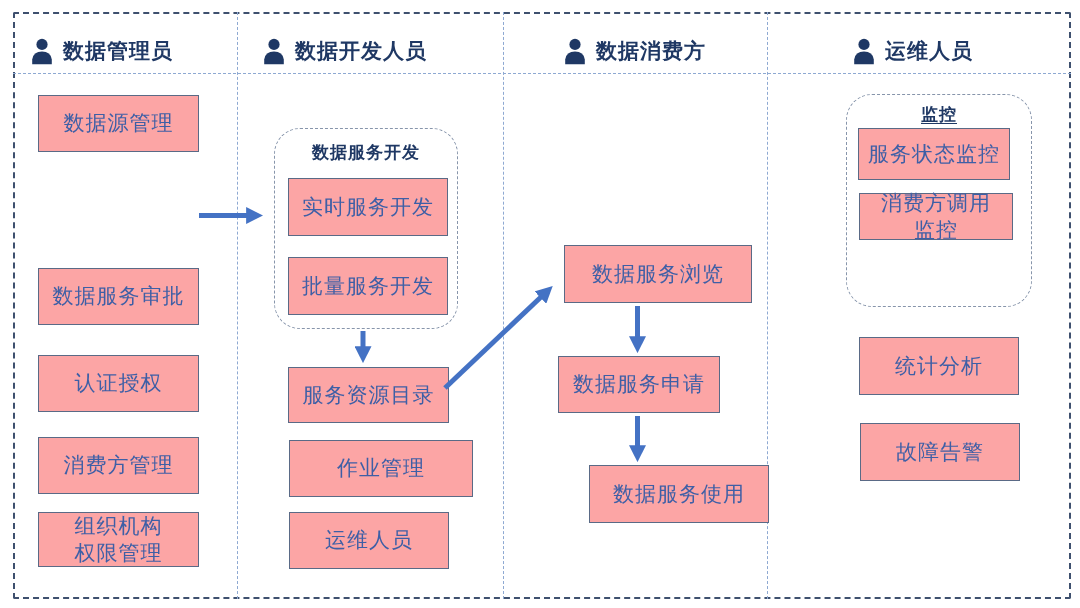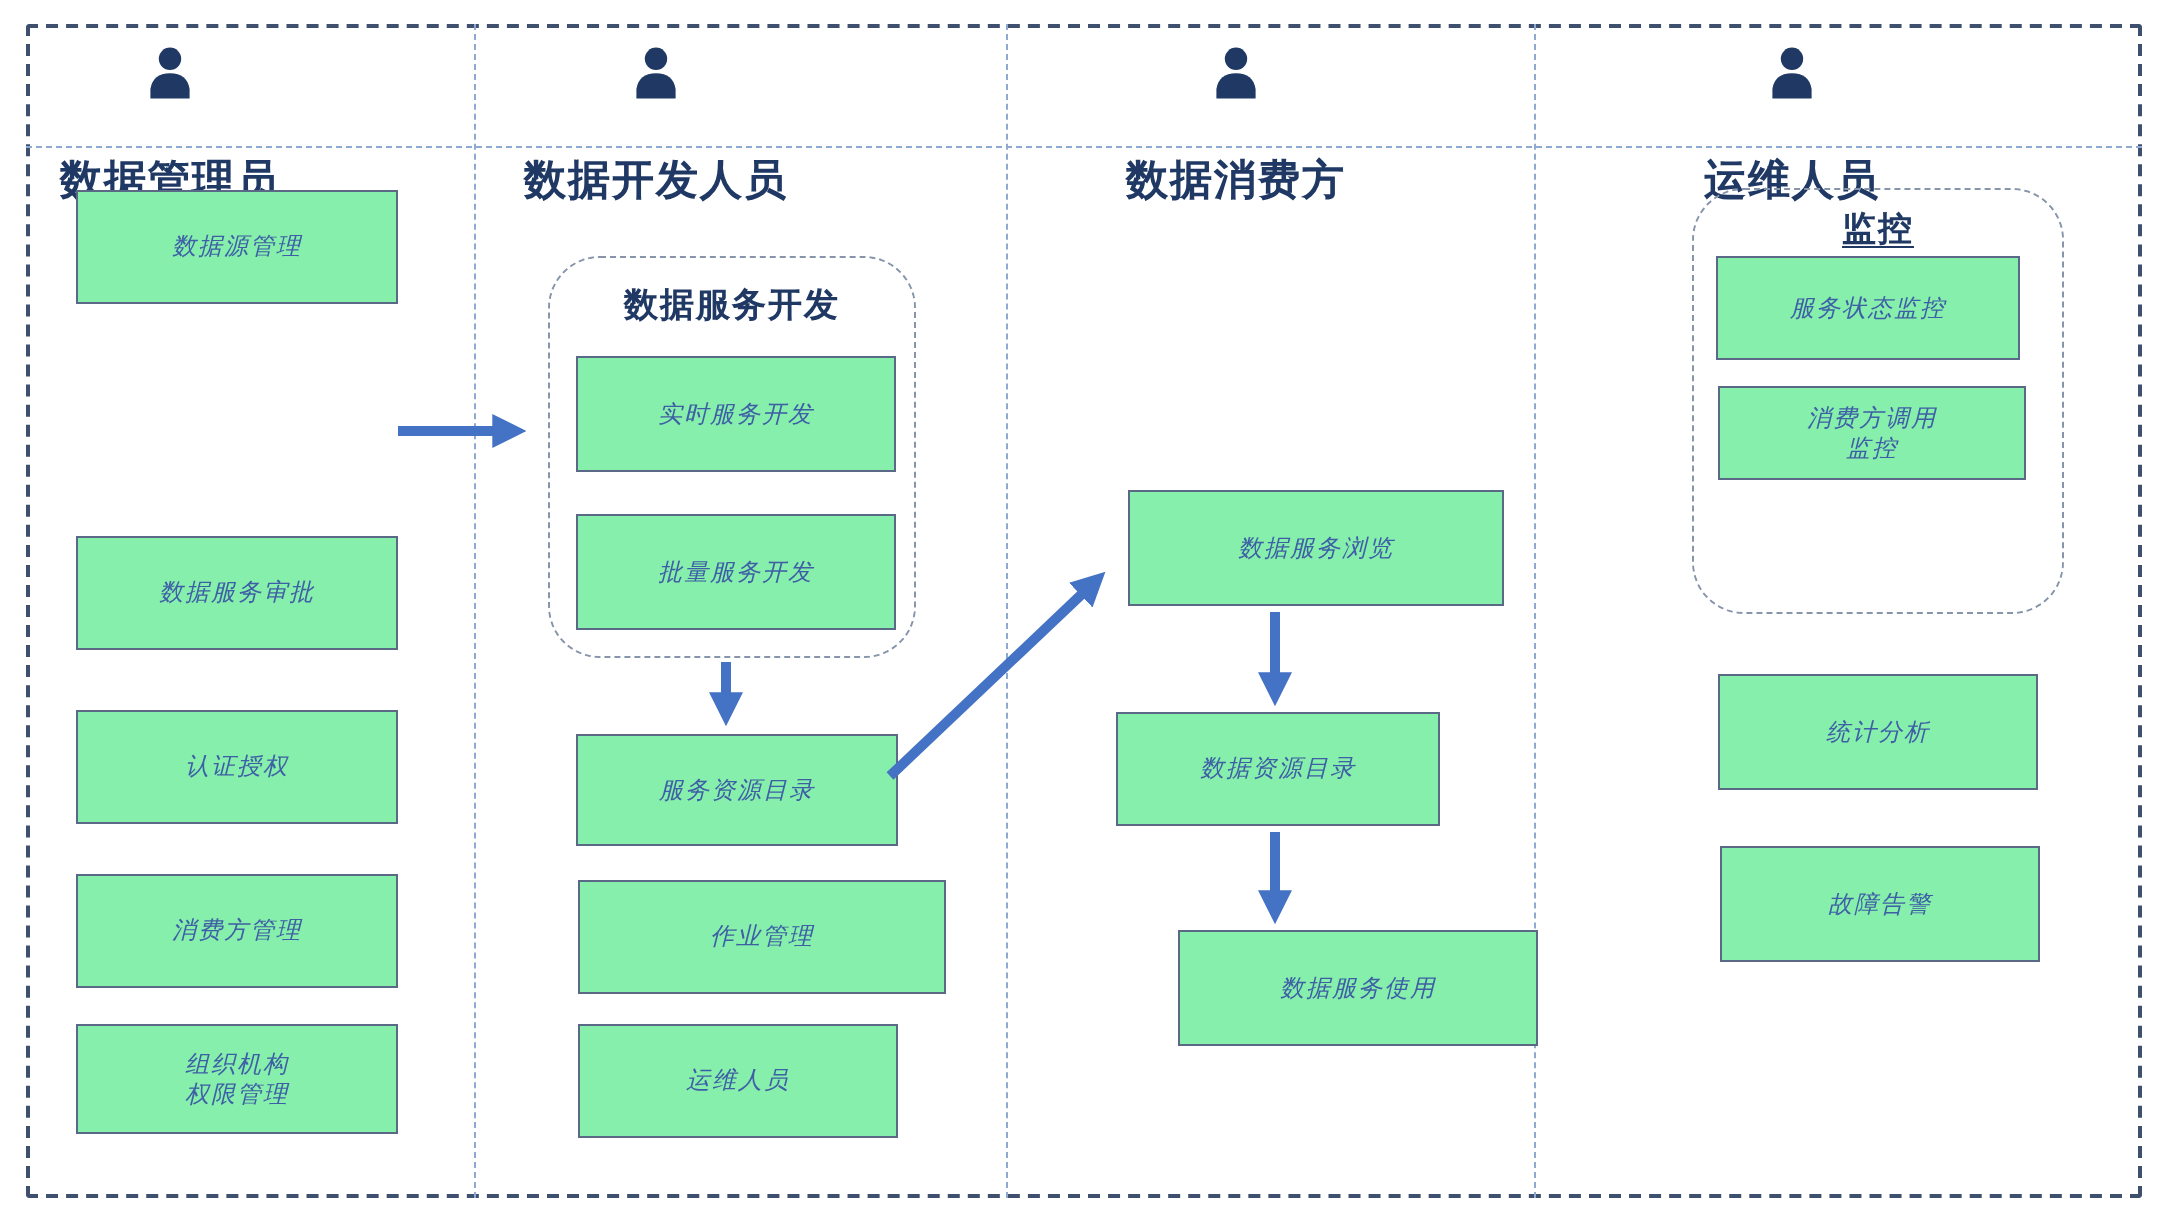--- a/index.html
+++ b/index.html
@@ -13,31 +13,31 @@
   }
   .vdiv{
     position:absolute;top:12px;height:587px;width:0;
     border-left:1.5px dashed #8ea9d2;
   }
   .hdiv{
     position:absolute;left:13px;top:73px;width:1058px;height:0;
     border-top:1.5px dashed #8ea9d2;
   }
   .header{
-    position:absolute;top:23px;height:42px;display:flex;align-items:center;gap:26px;flex-direction:column;
+    position:absolute;top:23px;height:42px;display:flex;align-items:flex-end;gap:9px;
   }
   .htext{
     font-size:21px;font-weight:bold;color:#1f3864;letter-spacing:1px;white-space:nowrap;
   }
   .picon{display:flex;align-items:flex-end;}
   .box{
-    position:absolute;box-sizing:border-box;background:#86efac;
-    border:1.6px solid #5a6a86;color:#3e5fa6;font-size:12px;
+    position:absolute;box-sizing:border-box;background:#fca5a5;
+    border:1.6px solid #5a6a86;color:#3e5fa6;font-size:21px;
     display:flex;align-items:center;justify-content:center;text-align:center;
-    white-space:pre-line;line-height:1.25;letter-spacing:1px;font-style:italic;
+    white-space:pre-line;line-height:1.25;letter-spacing:1px;
   }
   .group{
     position:absolute;box-sizing:border-box;border:1.6px dashed #8795ab;border-radius:26px;
     background:transparent;
   }
   .gtitle{
     position:absolute;text-align:center;font-size:17px;font-weight:bold;color:#1f3864;
     letter-spacing:1px;
   }
   .gtitle.u{text-decoration:underline;text-underline-offset:3px;}
@@ -110,21 +110,21 @@
 
   <div class="group" style="left:274px;top:128px;width:184px;height:201px"></div>
   <div class="gtitle" style="left:274px;top:141px;width:184px">数据服务开发</div>
   <div class="box" style="left:288px;top:178px;width:160px;height:58px">实时服务开发</div>
   <div class="box" style="left:288px;top:257px;width:160px;height:58px">批量服务开发</div>
   <div class="box" style="left:288px;top:367px;width:161px;height:56px">服务资源目录</div>
   <div class="box" style="left:289px;top:440px;width:184px;height:57px">作业管理</div>
   <div class="box" style="left:289px;top:512px;width:160px;height:57px">运维人员</div>
 
   <div class="box" style="left:564px;top:245px;width:188px;height:58px">数据服务浏览</div>
-  <div class="box" style="left:558px;top:356px;width:162px;height:57px">数据资源目录</div>
+  <div class="box" style="left:558px;top:356px;width:162px;height:57px">数据服务申请</div>
   <div class="box" style="left:589px;top:465px;width:180px;height:58px">数据服务使用</div>
 
   <div class="group" style="left:846px;top:94px;width:186px;height:213px"></div>
   <div class="gtitle u" style="left:846px;top:103px;width:186px">监控</div>
   <div class="box" style="left:858px;top:128px;width:152px;height:52px">服务状态监控</div>
   <div class="box" style="left:859px;top:193px;width:154px;height:47px">消费方调用
 监控</div>
   <div class="box" style="left:860px;top:423px;width:160px;height:58px">故障告警</div>
   <div class="box" style="left:859px;top:337px;width:160px;height:58px">统计分析</div>
 

